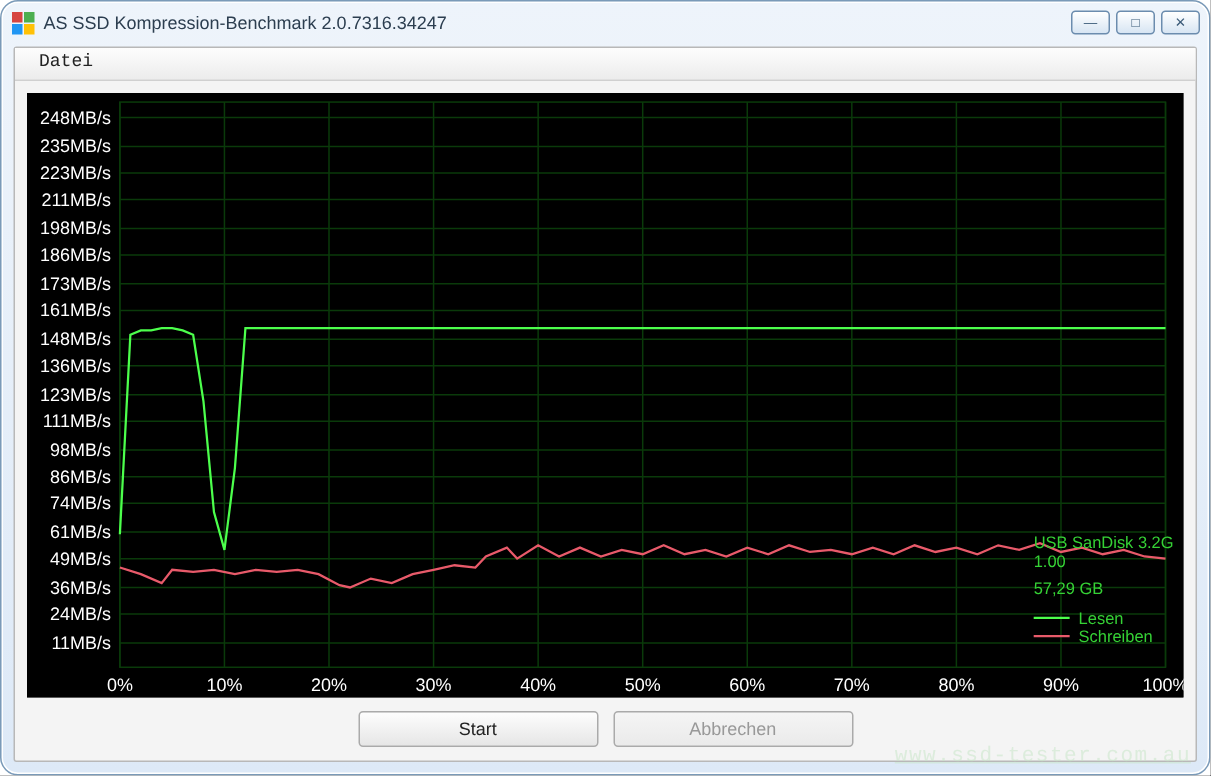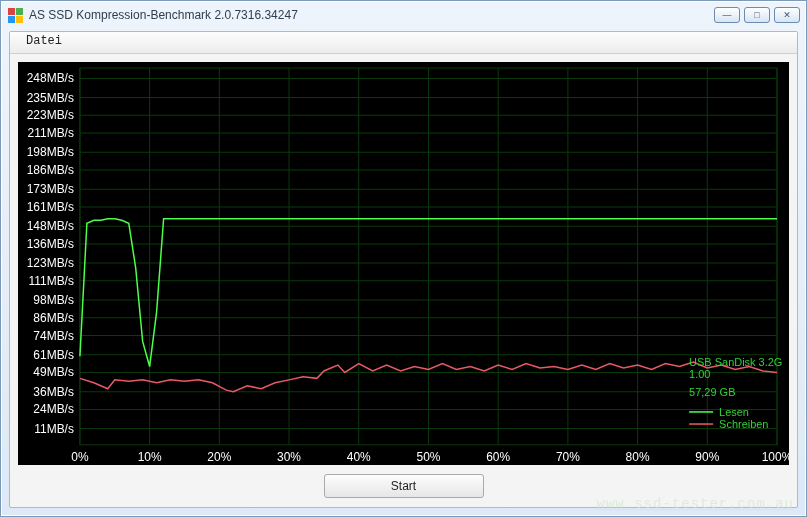--- a/index.html
+++ b/index.html
@@ -1,17 +1,17 @@
 <!DOCTYPE html>
 <html><head>
 <meta charset="utf-8">
 <style>
   * { box-sizing: border-box; margin: 0; padding: 0; }
   html, body { width: 807px; height: 517px; font-family: "Segoe UI", Tahoma, sans-serif; font-size: 12px; background: #fff; overflow: hidden; }
-  .window { width: 807px; height: 517px; border: 1px solid #7a9ab8; border-radius: 0; background: linear-gradient(#eef4fb,#dde9f7); box-shadow: inset 0 0 0 1px #fff; position: relative; }
+  .window { width: 807px; height: 517px; border: 1px solid #7a9ab8; border-radius: 12px; background: linear-gradient(#eef4fb,#dde9f7); box-shadow: inset 0 0 0 1px #fff; position: relative; }
   .titlebar { height: 28px; display: flex; align-items: center; padding: 0 6px; }
   .appicon { width:16px; height:16px; margin-right:6px; display:flex; flex-wrap:wrap; }
   .appicon span { width:7px; height:7px; margin:0.5px; }
   .appicon .r{background:#d64541}.appicon .g{background:#4caf50}.appicon .b{background:#2196f3}.appicon .y{background:#ffc107}
   .title { color:#2c3e50; font-size:12px; flex:1; }
   .winbtns { display:flex; gap:4px; }
   .winbtn { width:26px; height:16px; border:1px solid #6b8cae; border-radius:3px; background:linear-gradient(#fff,#d7e5f3); display:flex; align-items:center; justify-content:center; font-size:9px; color:#3a5a78; line-height:1; cursor:default; }
   .client { position:absolute; left:8px; right:8px; top:30px; bottom:8px; background:#f4f4f4; border:1px solid #b8b8b8; border-radius:2px; }
   .menubar { height:22px; background:linear-gradient(#fdfdfd,#ececec); border-bottom:1px solid #d0d0d0; display:flex; align-items:flex-start; padding-left:8px;font-family:Liberation Mono, monospace; }
   .menuitem { padding:2px 8px; font-size:12px; color:#222; }
@@ -124,17 +124,18 @@
           <text x="672" y="331.3333333333333" class="info-text">57,29 GB</text>
           <line x1="672" y1="347.3333333333333" x2="696" y2="347.3333333333333" stroke="#4cff4c" class="legend-line"></line>
           <text x="702" y="351.3333333333333" class="info-text">Lesen</text>
           <line x1="672" y1="359.3333333333333" x2="696" y2="359.3333333333333" stroke="#e85a6a" class="legend-line"></line>
           <text x="702" y="363.3333333333333" class="info-text">Schreiben</text>
         </svg>
     </div>
 
     <div class="btnrow">
       <div class="btn">Start</div>
+      <div class="btn disabled">Abbrechen</div>
     </div>
   </div>
 
   <div class="watermark">www.ssd-tester.com.au</div>
 </div>
 
 </body></html>

